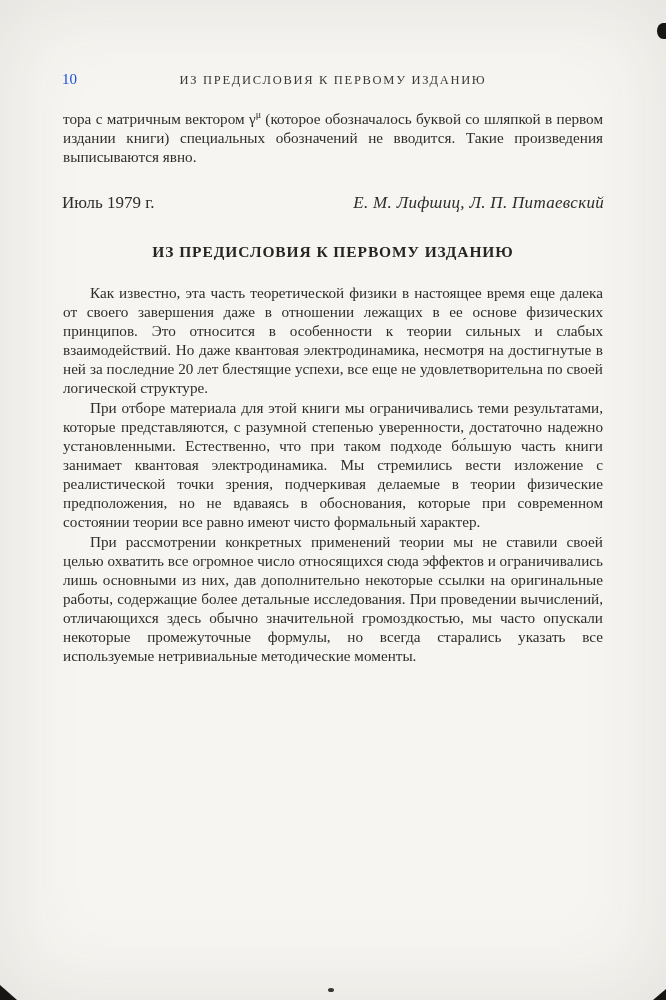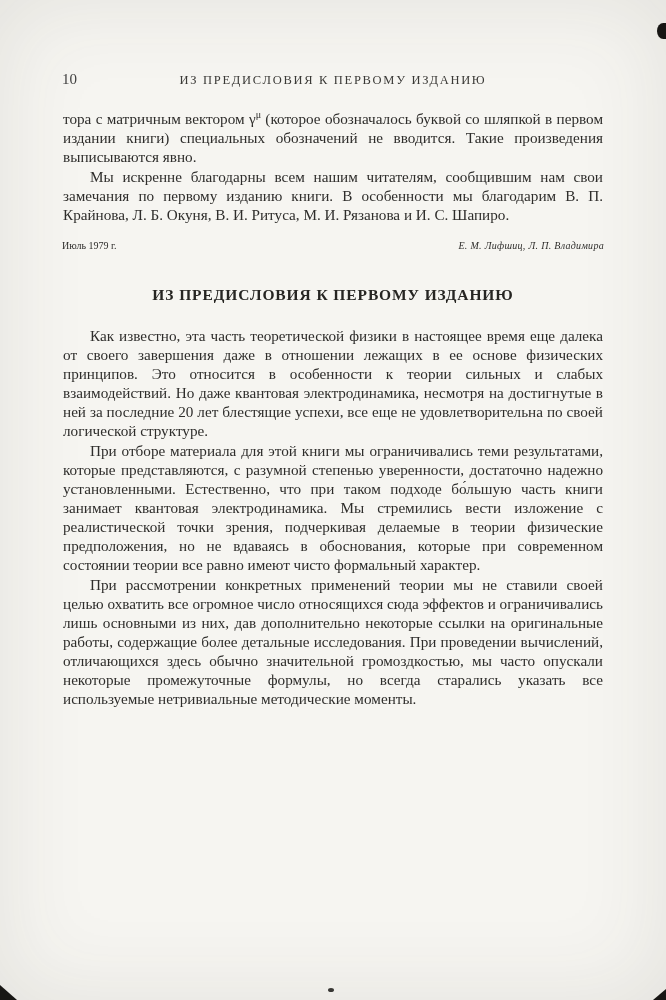--- a/index.html
+++ b/index.html
@@ -23,21 +23,21 @@
       top: 71px;
       left: 62px;
       width: 542px;
       height: 20px;
     }
     .page-num {
       position: absolute;
       left: 0;
       top: 0;
       font-size: 15px;
-      color: #404040;
+      color: #1d4ed8;
     }
     .running-title {
       position: absolute;
       left: 0;
       right: 0;
       top: 2px;
       text-align: center;
       font-size: 12.5px;
       letter-spacing: 1.7px;
       color: #3a3936;
@@ -61,22 +61,22 @@
     }
     sup.gamma-sup {
       font-size: 10px;
       line-height: 0;
       vertical-align: super;
     }
     .signature-row {
       display: flex;
       justify-content: space-between;
       align-items: flex-end;
-      margin-top: 12px;
-      font-size: 10px;
+      margin-top: 27px;
+      font-size: 17px;
     }
     .authors {
       font-style: italic;
       letter-spacing: 0.3px;
     }
     .section-heading {
       margin: 30px 0 22px 0;
       text-align: center;
       font-size: 15.5px;
       font-weight: bold;
@@ -126,25 +126,24 @@
   <header class="running-head">
     <span class="page-num">10</span>
     <span class="running-title">ИЗ ПРЕДИСЛОВИЯ К ПЕРВОМУ ИЗДАНИЮ</span>
   </header>
 
   <main class="text-block">
 
     <p class="para no-indent"><span>тора с матричным вектором γ</span><sup class="gamma-sup">μ</sup><span> (которое обозначалось буквой со шляпкой в первом издании книги) специальных обозначений не вводится. Такие произведения выписываются явно.</span></p>
 
 
-    <p class="para">Мы искренне благодарны всем нашим читателям, сообщившим нам свои замечания по первому изданию книги. В особенности мы благодарим В. П. Крайнова, Л. Б. Окуня, В. И. Ритуса, М. И. Рязанова и И. С. Шапиро.</p>
 
     <div class="signature-row">
       <span class="date">Июль 1979 г.</span>
-      <span class="authors">Е. М. Лифшиц, Л. П. Владимира</span>
+      <span class="authors">Е. М. Лифшиц, Л. П. Питаевский</span>
     </div>
 
     <h2 class="section-heading">ИЗ ПРЕДИСЛОВИЯ К ПЕРВОМУ ИЗДАНИЮ</h2>
 
 
     <p class="para">Как известно, эта часть теоретической физики в настоящее время еще далека от своего завершения даже в отношении лежащих в ее основе физических принципов. Это относится в особенности к теории сильных и слабых взаимодействий. Но даже квантовая электродинамика, несмотря на достигнутые в ней за последние 20 лет блестящие успехи, все еще не удовлетворительна по своей логической структуре.</p>
 
     <p class="para">При отборе материала для этой книги мы ограничивались теми результатами, которые представляются, с разумной степенью уверенности, достаточно надежно установленными. Естественно, что при таком подходе бо́льшую часть книги занимает квантовая электродинамика. Мы стремились вести изложение с реалистической точки зрения, подчеркивая делаемые в теории физические предположения, но не вдаваясь в обоснования, которые при современном состоянии теории все равно имеют чисто формальный характер.</p>
 
     <p class="para">При рассмотрении конкретных применений теории мы не ставили своей целью охватить все огромное число относящихся сюда эффектов и ограничивались лишь основными из них, дав дополнительно некоторые ссылки на оригинальные работы, содержащие более детальные исследования. При проведении вычислений, отличающихся здесь обычно значительной громоздкостью, мы часто опускали некоторые промежуточные формулы, но всегда старались указать все используемые нетривиальные методические моменты.</p>

